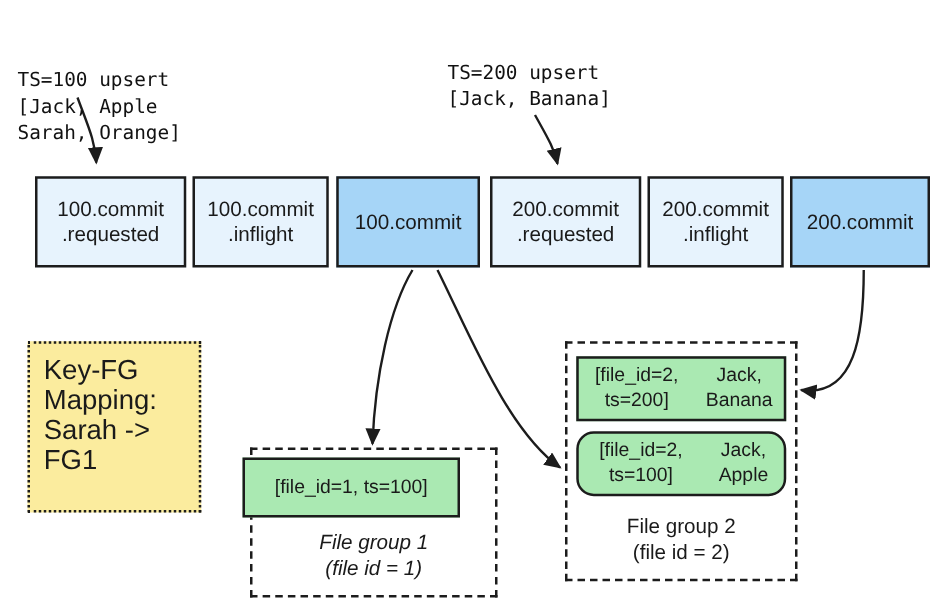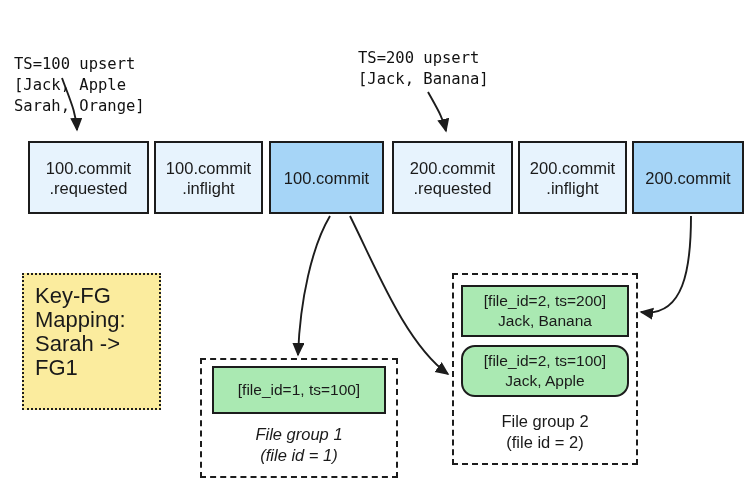--- a/index.html
+++ b/index.html
@@ -97,30 +97,30 @@
   #fg2-caption { left: 0; top: 136px; }
   .fg-caption span { display: block; }
 
   
   .record {
     position: absolute;
     border: 2.5px solid #1c1c1c;
     box-sizing: border-box;
     background: #aae9b2;
     display: flex;
-    flex-direction: column;
+    flex-direction: row;
     align-items: center;
     justify-content: center;
     font-size: 15.5px;
     line-height: 20px;
     text-align: center;
     color: #1a1a1a;
   }
   .record span { display: block; }
-  #rec-fg1      { left: 212px; top: 366px; width: 174px; height: 48px; }
+  #rec-fg1      { left: 194px; top: 366px; width: 174px; height: 48px; }
   #rec-fg2-200  { left: 461px; top: 285px; width: 168px; height: 52px; }
   #rec-fg2-100  { left: 461px; top: 345px; width: 168px; height: 52px; border-radius: 14px; }
 </style>
 </head>
 <body>
 
 <div id="canvas">
 
   <svg id="arrow-layer" viewBox="0 0 756 484">
     <defs>

